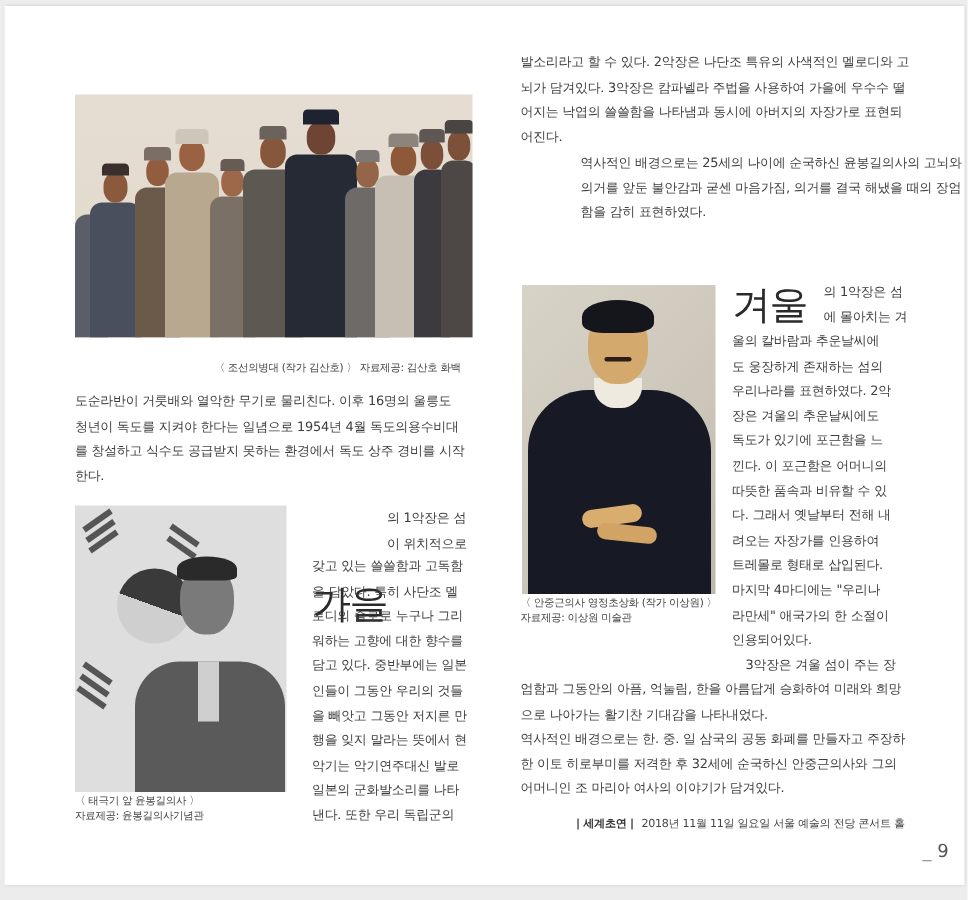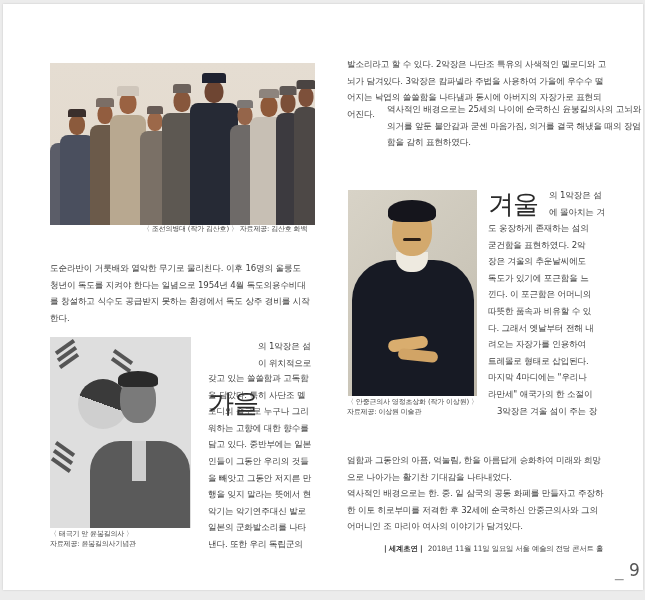--- a/index.html
+++ b/index.html
@@ -93,21 +93,21 @@
     </div>
     <div class="soldier" style="left:226px;width:24px;height:112px;background:#3c3a3f;">
       <div class="head" style="top:-20px;width:15px;height:20px;background:#7b4f38;"></div>
       <div class="hat" style="top:-27px;width:17px;height:9px;background:#5e5754;"></div>
     </div>
     <div class="soldier" style="left:244px;width:24px;height:118px;background:#4d4846;">
       <div class="head" style="top:-20px;width:15px;height:20px;background:#7d503a;"></div>
       <div class="hat" style="top:-27px;width:19px;height:9px;background:#4a4442;"></div>
     </div>
   </div>
-  <div class="abs caption" style="left:140px;top:220px;">〈 조선의병대 (작가 김산호) 〉 자료제공: 김산호 화백</div>
+  <div class="abs caption" style="left:140px;top:236px;">〈 조선의병대 (작가 김산호) 〉 자료제공: 김산호 화백</div>
 
   <div class="abs body-text" style="left:47px;top:256px;">
     <span class="ln">도순라반이 거룻배와 열악한 무기로 물리친다. 이후 16명의 울릉도</span>
     <span class="ln">청년이 독도를 지켜야 한다는 일념으로 1954년 4월 독도의용수비대</span>
     <span class="ln">를 창설하고 식수도 공급받지 못하는 환경에서 독도 상주 경비를 시작</span>
     <span class="ln">한다.</span>
   </div>
 
   <div class="abs photo-yoon">
 
@@ -141,21 +141,21 @@
     <span class="ln">워하는 고향에 대한 향수를</span>
     <span class="ln">담고 있다. 중반부에는 일본</span>
     <span class="ln">인들이 그동안 우리의 것들</span>
     <span class="ln">을 빼앗고 그동안 저지른 만</span>
     <span class="ln">행을 잊지 말라는 뜻에서 현</span>
     <span class="ln">악기는 악기연주대신 발로</span>
     <span class="ln">일본의 군화발소리를 나타</span>
     <span class="ln">낸다. 또한 우리 독립군의</span>
   </div>
 
-  <div class="abs body-text" style="left:344px;top:30px;margin-top:22px;">
+  <div class="abs body-text" style="left:344px;top:30px;">
     <span class="ln">발소리라고 할 수 있다. 2악장은 나단조 특유의 사색적인 멜로디와 고</span>
     <span class="ln">뇌가 담겨있다. 3악장은 캄파넬라 주법을 사용하여 가을에 우수수 떨</span>
     <span class="ln">어지는 낙엽의 쓸쓸함을 나타냄과 동시에 아버지의 자장가로 표현되</span>
     <span class="ln">어진다.</span>
   </div>
   <div class="abs body-text" style="left:344px;top:97px;margin-left:40px;">
     <span class="ln">역사적인 배경으로는 25세의 나이에 순국하신 윤봉길의사의 고뇌와</span>
     <span class="ln">의거를 앞둔 불안감과 굳센 마음가짐, 의거를 결국 해냈을 때의 장엄</span>
     <span class="ln">함을 감히 표현하였다.</span>
   </div>
@@ -177,45 +177,47 @@
   </div>
   <div class="abs caption" style="left:344px;top:393px;">〈 안중근의사 영정초상화 (작가 이상원) 〉</div>
   <div class="abs caption" style="left:344px;top:403px;">자료제공: 이상원 미술관</div>
 
   <div class="abs drop-word" style="left:485px;top:186px;">겨울</div>
   <div class="abs body-text" style="left:546px;top:183px;">
     <span class="ln">의 1악장은 섬</span>
     <span class="ln">에 몰아치는 겨</span>
   </div>
   <div class="abs body-text" style="left:485px;top:216px;">
+    <span class="ln">울의 칼바람과 추운날씨에</span>
     <span class="ln">도 웅장하게 존재하는 섬의</span>
-    <span class="ln">굳건함을 표현하였다. 2악</span>
+    <span class="ln">우리나라를 표현하였다. 2악</span>
     <span class="ln">장은 겨울의 추운날씨에도</span>
     <span class="ln">독도가 있기에 포근함을 느</span>
     <span class="ln">낀다. 이 포근함은 어머니의</span>
     <span class="ln">따뜻한 품속과 비유할 수 있</span>
     <span class="ln">다. 그래서 옛날부터 전해 내</span>
     <span class="ln">려오는 자장가를 인용하여</span>
     <span class="ln">트레몰로 형태로 삽입된다.</span>
     <span class="ln">마지막 4마디에는 "우리나</span>
     <span class="ln">라만세" 애국가의 한 소절이</span>
+    <span class="ln">인용되어있다.</span>
     <span class="ln" style="padding-left:9px;">3악장은 겨울 섬이 주는 장</span>
   </div>
   <div class="abs body-text" style="left:344px;top:448px;">
     <span class="ln">엄함과 그동안의 아픔, 억눌림, 한을 아름답게 승화하여 미래와 희망</span>
     <span class="ln">으로 나아가는 활기찬 기대감을 나타내었다.</span>
   </div>
   <div class="abs body-text" style="left:344px;top:481px;">
     <span class="ln">역사적인 배경으로는 한. 중. 일 삼국의 공동 화폐를 만들자고 주장하</span>
     <span class="ln">한 이토 히로부미를 저격한 후 32세에 순국하신 안중근의사와 그의</span>
     <span class="ln">어머니인 조 마리아 여사의 이야기가 담겨있다.</span>
   </div>
 
   <div class="abs caption" style="left:381px;top:540px;font-size:7.4px;">
     <span class="footer-tag">| 세계초연 |</span>
     <span style="margin-left:3px;">2018년 11월 11일 일요일 서울 예술의 전당 콘서트 홀</span>
   </div>
 
-  <div class="abs" style="left:612px;top:556px;font-size:17px;color:#555;">
+  <div class="abs" style="left:612px;top:556px;font-size:12px;color:#555;">
     <span style="color:#999;">_</span>
     <span>9</span>
   </div>
 </div>
 
 </body></html>

